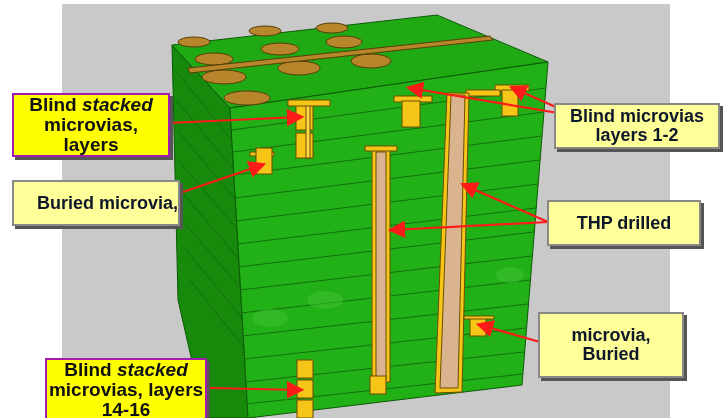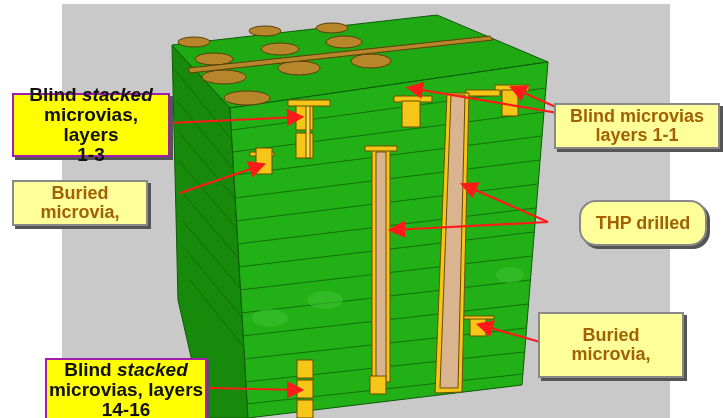--- a/index.html
+++ b/index.html
@@ -4,21 +4,21 @@
   <style>
     html, body { margin:0; padding:0; }
     body { width:723px; height:418px; background:#ffffff; position:relative; overflow:hidden;
            font-family:"Liberation Sans", sans-serif; }
     .panel { position:absolute; left:62px; top:4px; width:608px; height:414px; background:#c9c9c9; }
     svg.board { position:absolute; left:0; top:0; }
     .callout { position:absolute; box-sizing:border-box; border:2px solid #a21caf;
                box-shadow:3px 3px 0 #555; text-align:center; font-weight:bold;
                line-height:1.05; display:flex; flex-direction:column; justify-content:center; }
     .callout.strong { background:#ffff00; color:#111; font-size:19px; }
-    .callout.soft { background:#ffff99; color:#a16207; font-size:18px; border-color:#888; }
+    .callout.soft { background:#ffff99; color:#0f172a; font-size:18px; border-color:#888; }
     .callout i { font-style:italic; }
   </style>
 </head>
 <body>
 
 <div class="panel"></div>
 
 <svg class="board" width="723" height="418" viewBox="0 0 723 418">
   <defs>
     <marker id="ah" markerWidth="8" markerHeight="8" refX="6" refY="4" orient="auto">
@@ -119,38 +119,37 @@
     <line x1="548" y1="222" x2="392" y2="230"></line>
     <line x1="548" y1="222" x2="464" y2="185"></line>
     <line x1="540" y1="342" x2="480" y2="325"></line>
     <line x1="210" y1="388" x2="300" y2="390"></line>
   </g>
 </svg>
 
 <div class="callout strong" style="left:12px;top:93px;width:158px;height:64px;">
   <div><span>Blind </span><i>stacked</i></div>
   <div>microvias, layers</div>
-  <div>1-3</div>
 </div>
 
-<div class="callout soft" style="left:12px;top:180px;width:136px;height:46px;">
+<div class="callout soft" style="left:12px;top:180px;width:168px;height:46px;text-align:right;">
   <div>Buried microvia,</div>
 </div>
 
 <div class="callout soft" style="left:554px;top:103px;width:166px;height:46px;">
   <div>Blind microvias</div>
-  <div>layers 1-1</div>
+  <div>layers 1-2</div>
 </div>
 
-<div class="callout soft" style="left:579px;top:200px;width:128px;height:46px;border-radius:17px;">
+<div class="callout soft" style="left:547px;top:200px;width:154px;height:46px;">
   <div>THP drilled</div>
 </div>
 
 <div class="callout soft" style="left:538px;top:312px;width:146px;height:66px;">
+  <div>microvia,</div>
   <div>Buried</div>
-  <div>microvia,</div>
 </div>
 
 <div class="callout strong" style="left:45px;top:358px;width:162px;height:64px;">
   <div><span>Blind </span><i>stacked</i></div>
   <div>microvias, layers</div>
   <div>14-16</div>
 </div>
 
 </body></html>

